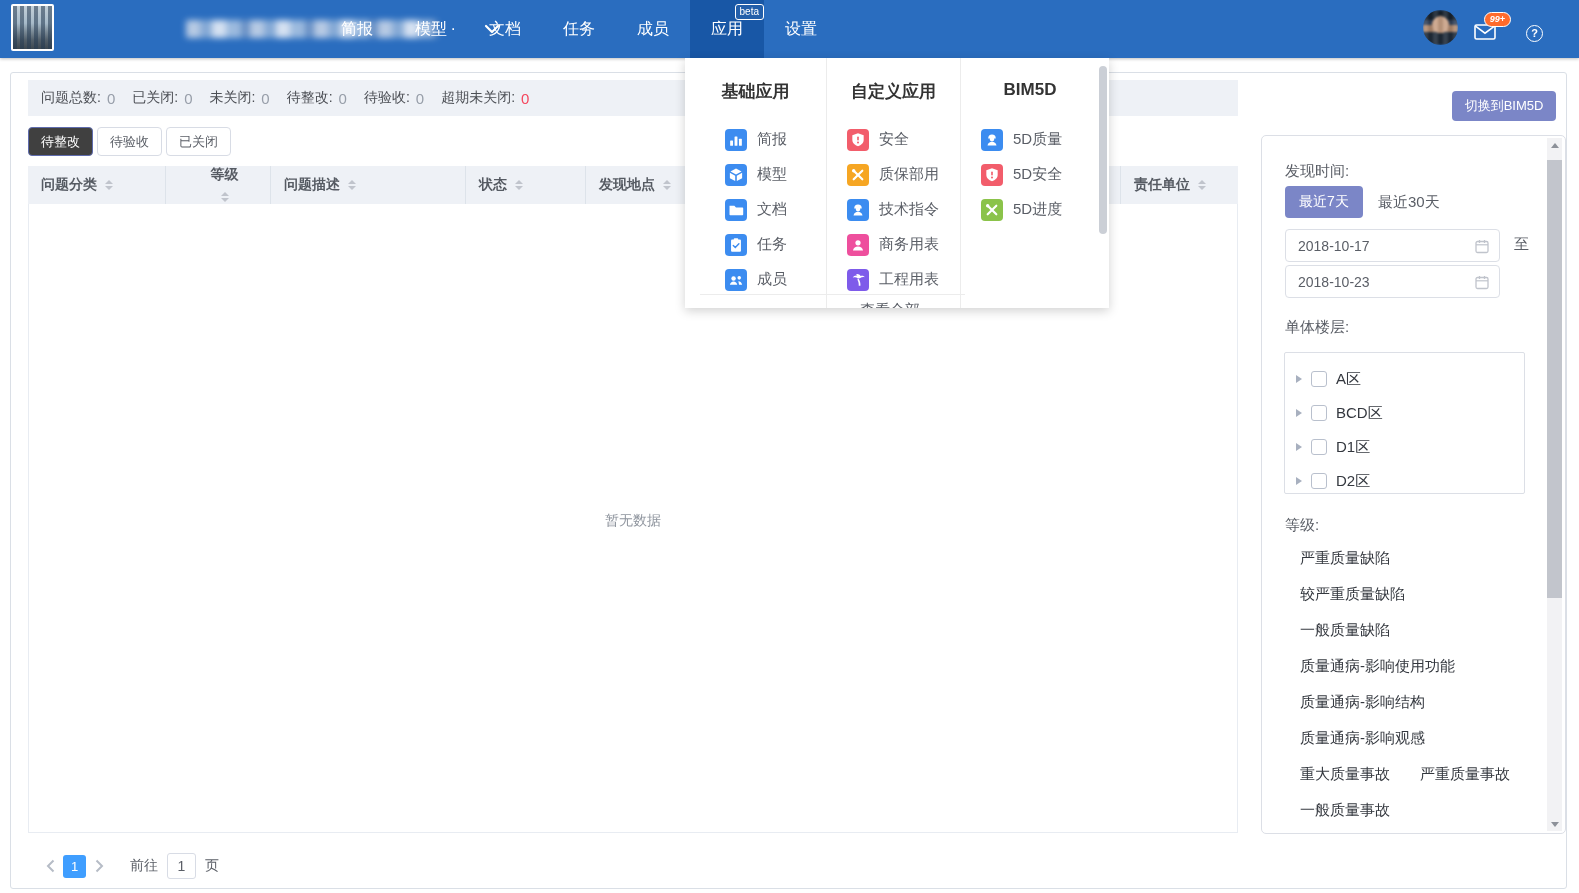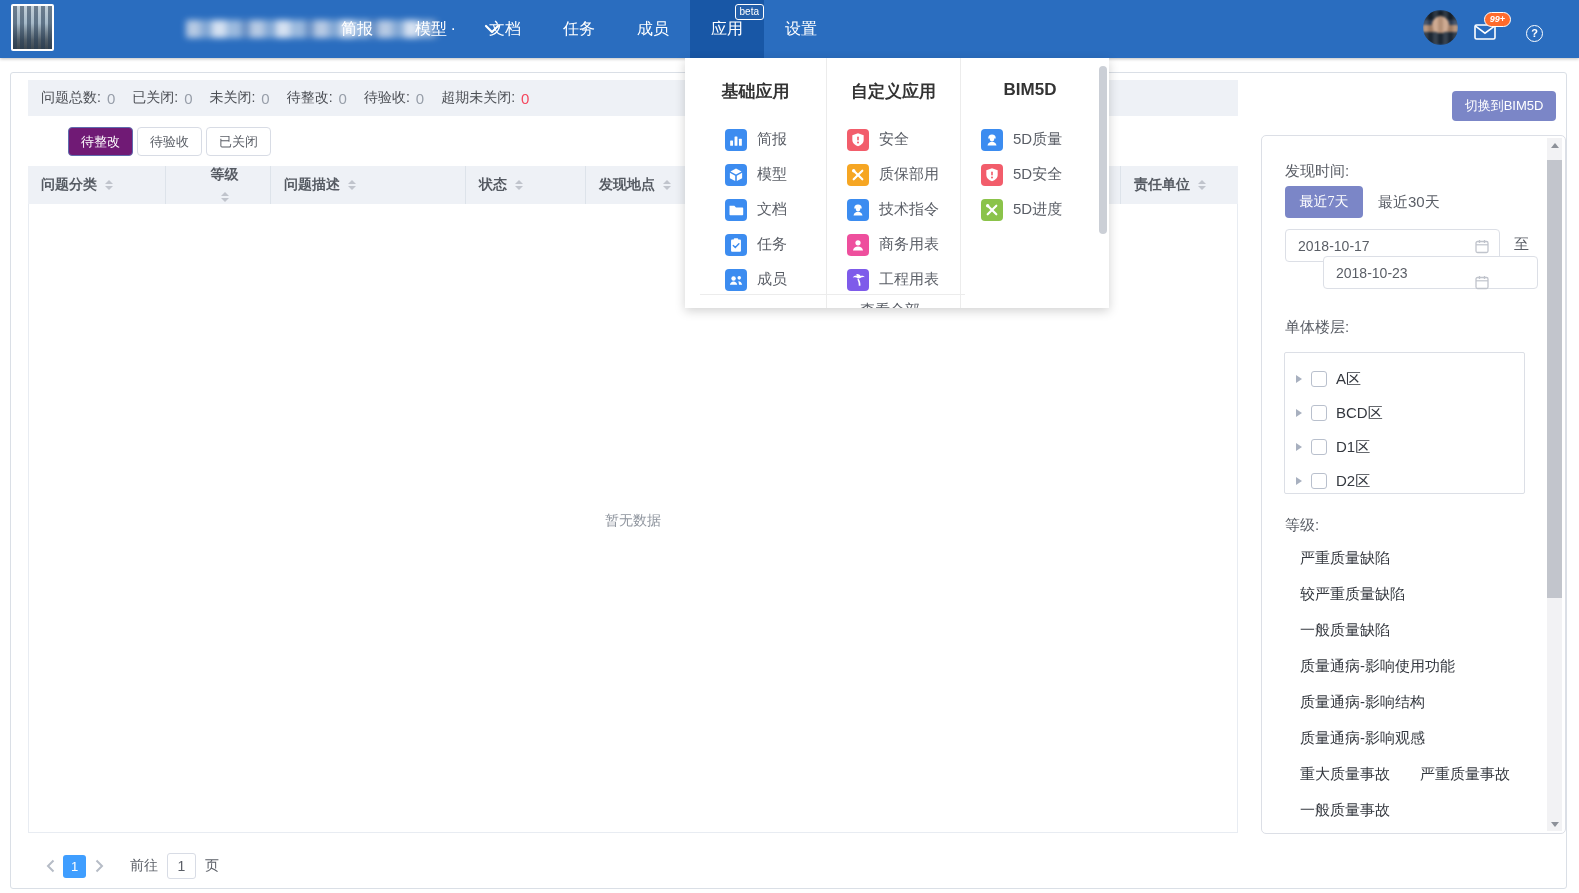--- a/index.html
+++ b/index.html
@@ -47,21 +47,21 @@
 
   .stats { position:absolute; left:17px; top:7px; width:1210px; height:36px; background:#eef1f6;
     display:flex; align-items:center; padding-left:13px; gap:17px; }
   .stat { display:flex; align-items:flex-end; gap:6px; }
   .stat .lb { font-size:14px; color:#4c4f55; }
   .stat .vl { font-size:15px; color:#979ea9; }
 
   .tabs { position:absolute; left:17px; top:54px; display:flex; gap:4px; }
   .tab { height:29px; line-height:27px; padding:0 12px; border:1px solid #d8dce5; border-radius:4px;
     background:#fff; font-size:13px; color:#5a5e66; cursor:pointer; }
-  .tab.active { background:#701a75; border-color:#5f6cae; color:#fff;margin-left:40px; }
+  .tab.active { background:#404040; border-color:#5f6cae; color:#fff; }
 
   .thead { position:absolute; left:17px; top:93px; width:1210px; height:38px; background:#eef1f6;
     display:flex; }
   .th { height:38px; display:flex; align-items:center; gap:8px; padding-left:13px;
     font-size:14px; font-weight:bold; color:#565b63; cursor:pointer; }
   .th:not(:last-child) { border-right:1px solid #dde3ea; }
   .caret { display:inline-flex; flex-direction:column; gap:2px; }
   .caret i { width:0; height:0; border:4px solid transparent; display:block; }
   .caret .up { border-bottom-color:#c0c4cc; border-top-width:0; }
   .caret .dn { border-top-color:#c0c4cc; border-bottom-width:0; }
@@ -80,21 +80,21 @@
     font-size:14px; color:#5a5e66; margin:0 9px; font-family:inherit; }
 
   
   .switch-btn { position:absolute; left:1441px; top:18px; width:104px; height:30px;
     background:#7b86c7; border:none; border-radius:4px; color:#fff; font-size:13px;
     cursor:pointer; font-family:inherit; }
   .panel { position:absolute; left:1250px; top:62px; width:305px; height:699px;
     border:1px solid #dcdfe6; border-radius:5px; background:#fff; }
   .p-label { position:absolute; left:23px; font-size:15px; color:#5a5e66; }
   .qr-btn { position:absolute; left:23px; top:50px; width:78px; height:32px; background:#7b86c7;
-    border:none; border-radius:4px; color:#fff; font-size:14px; cursor:pointer; font-family:Liberation Serif, serif; }
+    border:none; border-radius:4px; color:#fff; font-size:14px; cursor:pointer; font-family:Liberation Sans, sans-serif; }
   .qr-text { position:absolute; left:116px; top:50px; height:32px; line-height:32px;
     font-size:15px; color:#5a5e66; cursor:pointer; }
   .date-inp { position:absolute; left:23px; width:215px; height:33px; border:1px solid #dcdfe6;
     border-radius:4px; font-size:14px; color:#5a5e66; padding:0 34px 0 12px; font-family:inherit; }
   .cal-ico { position:absolute; width:16px; height:16px; cursor:pointer; }
   .to-label { position:absolute; left:252px; top:99px; font-size:15px; color:#5a5e66; }
   .tree { position:absolute; left:22px; top:216px; width:241px; height:142px;
     border:1px solid #dcdfe6; border-radius:2px; padding-top:9px; }
   .tree-row { height:34px; display:flex; align-items:center; padding-left:11px; gap:9px; cursor:pointer; }
   .tri { width:0; height:0; border-top:4.5px solid transparent; border-bottom:4.5px solid transparent;
@@ -275,21 +275,21 @@
     <button class="qr-btn">最近7天</button>
     <div class="qr-text">最近30天</div>
 
     <input class="date-inp" style="top: 93px;" value="2018-10-17">
     <svg class="cal-ico" style="left:212px; top:102px" viewBox="0 0 16 16">
       <rect x="2" y="3.5" width="12" height="11" rx="1.5" fill="none" stroke="#c0c4cc" stroke-width="1.3"></rect>
       <path d="M2 6.8h12" stroke="#c0c4cc" stroke-width="1.2"></path>
       <path d="M5.5 2v3M10.5 2v3" stroke="#c0c4cc" stroke-width="1.3"></path>
     </svg>
     <span class="to-label">至</span>
-    <input class="date-inp" style="top: 120px; margin-left: 38px;" value="2018-10-23">
+    <input class="date-inp" style="top: 129px;" value="2018-10-23">
     <svg class="cal-ico" style="left:212px; top:138px" viewBox="0 0 16 16">
       <rect x="2" y="3.5" width="12" height="11" rx="1.5" fill="none" stroke="#c0c4cc" stroke-width="1.3"></rect>
       <path d="M2 6.8h12" stroke="#c0c4cc" stroke-width="1.2"></path>
       <path d="M5.5 2v3M10.5 2v3" stroke="#c0c4cc" stroke-width="1.3"></path>
     </svg>
 
     <div class="p-label" style="top:182px">单体楼层:</div>
     <div class="tree">
         <div class="tree-row">
           <span class="tri"></span>

